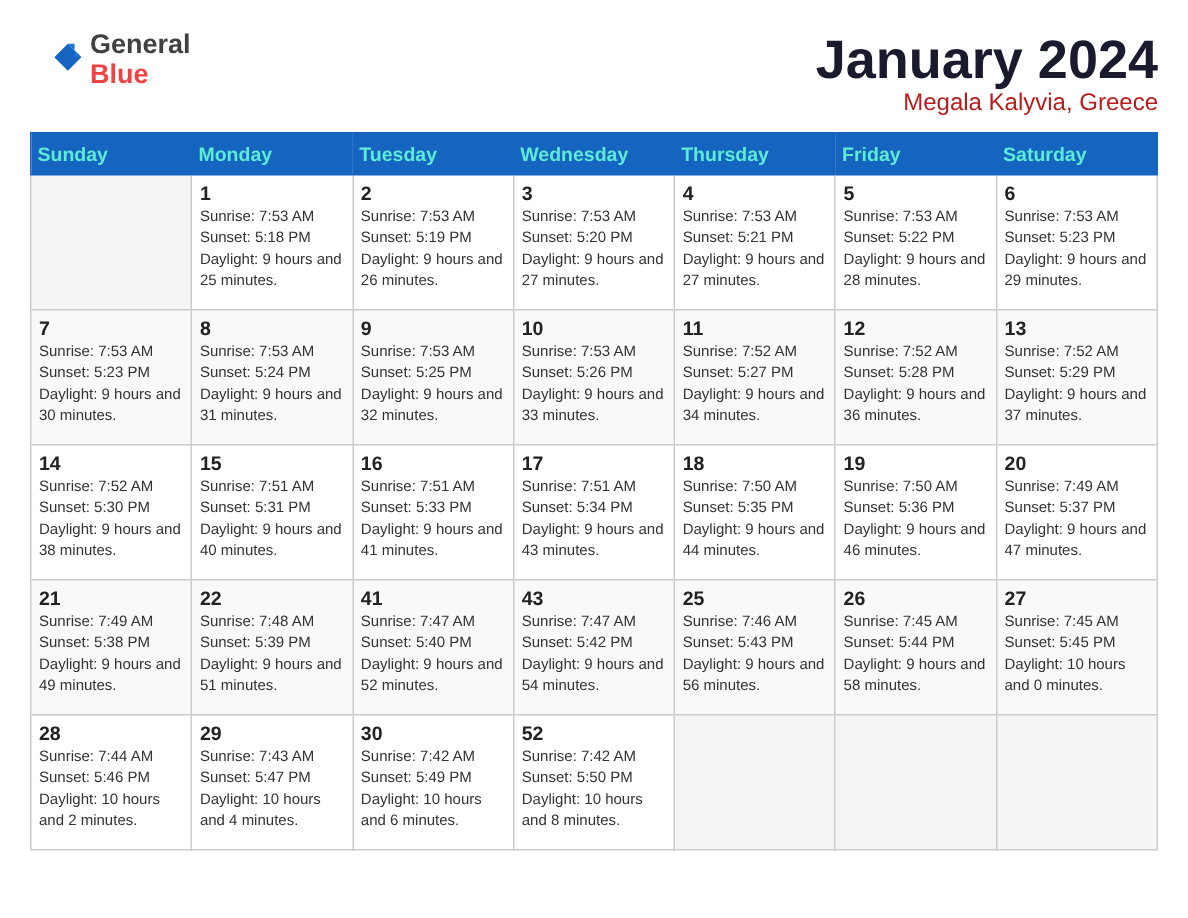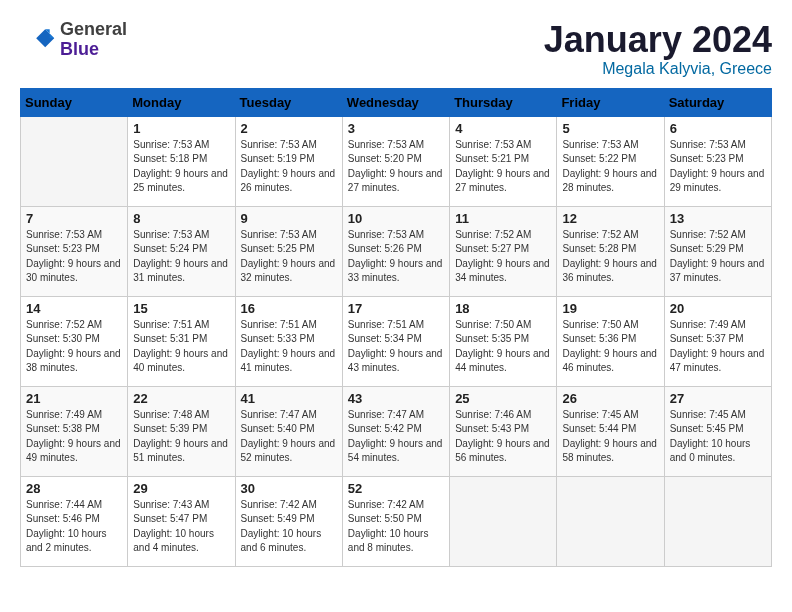--- a/index.html
+++ b/index.html
@@ -39,30 +39,30 @@
     }
     .month-title {
       font-size: 36px;
       font-weight: bold;
       color: #1a1a2e;
       line-height: 1.1;
       margin-left: 40px;
     }
     .location {
       font-size: 16px;
-      color: #0369a1;
+      color: #b91c1c;
     }
     table {
       width: 100%;
       border-collapse: collapse;
       table-layout: fixed;
     }
     thead tr th {
       background: #1565c0;
-      color: #000000;
+      color: #5eead4;
       font-size: 13px;
       font-weight: bold;
       padding: 6px 4px;
       text-align: left;
       border: 1px solid #1565c0;
     }
     tbody tr td {
       border: 1px solid #ccc;
       vertical-align: top;
       padding: 4px 5px;
@@ -97,21 +97,21 @@
 <div class="header-area">
   <div class="logo">
     <svg class="logo-icon" viewBox="0 0 40 40">
       <rect x="0" y="0" width="40" height="40" fill="none"></rect>
       <polygon points="28,8 38,18 28,28 18,18" fill="#1565c0"></polygon>
       <polygon points="28,8 38,18 33,18 33,8" fill="#1976d2"></polygon>
     </svg>
     <div>
       <div class="logo-text">
         <span>General</span><br>
-        <span style="color:#4c1d95;">Blue</span>
+        <span style="color:#ef4444;">Blue</span>
       </div>
     </div>
   </div>
   <div class="title-area">
     <div class="month-title">January 2024</div>
     <div class="location">Megala Kalyvia, Greece</div>
   </div>
 </div>
 
 <table>

